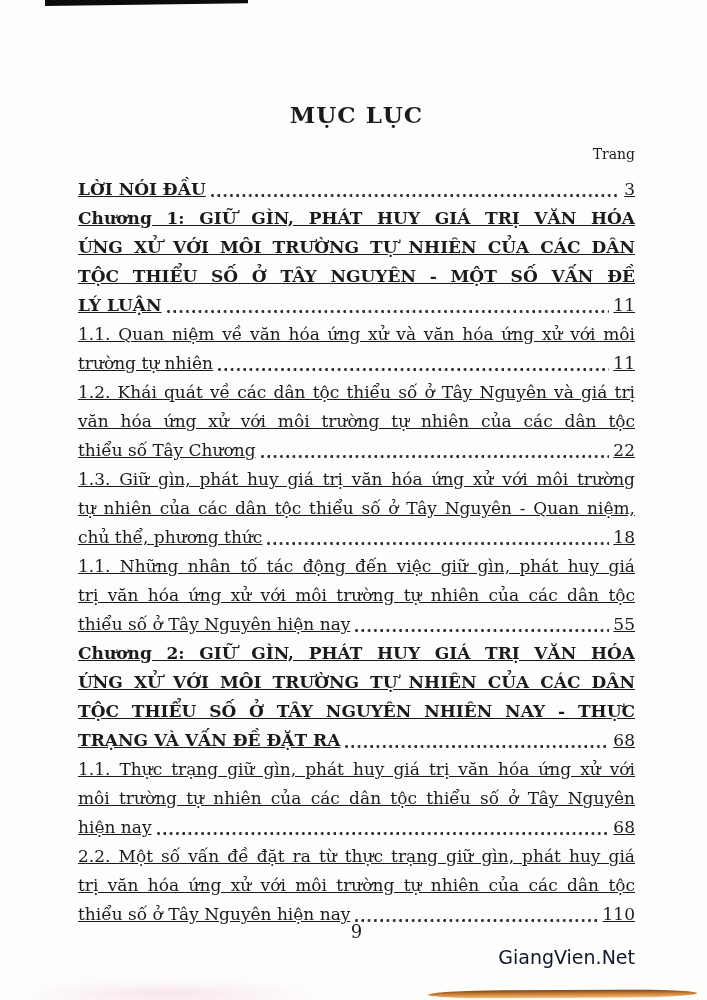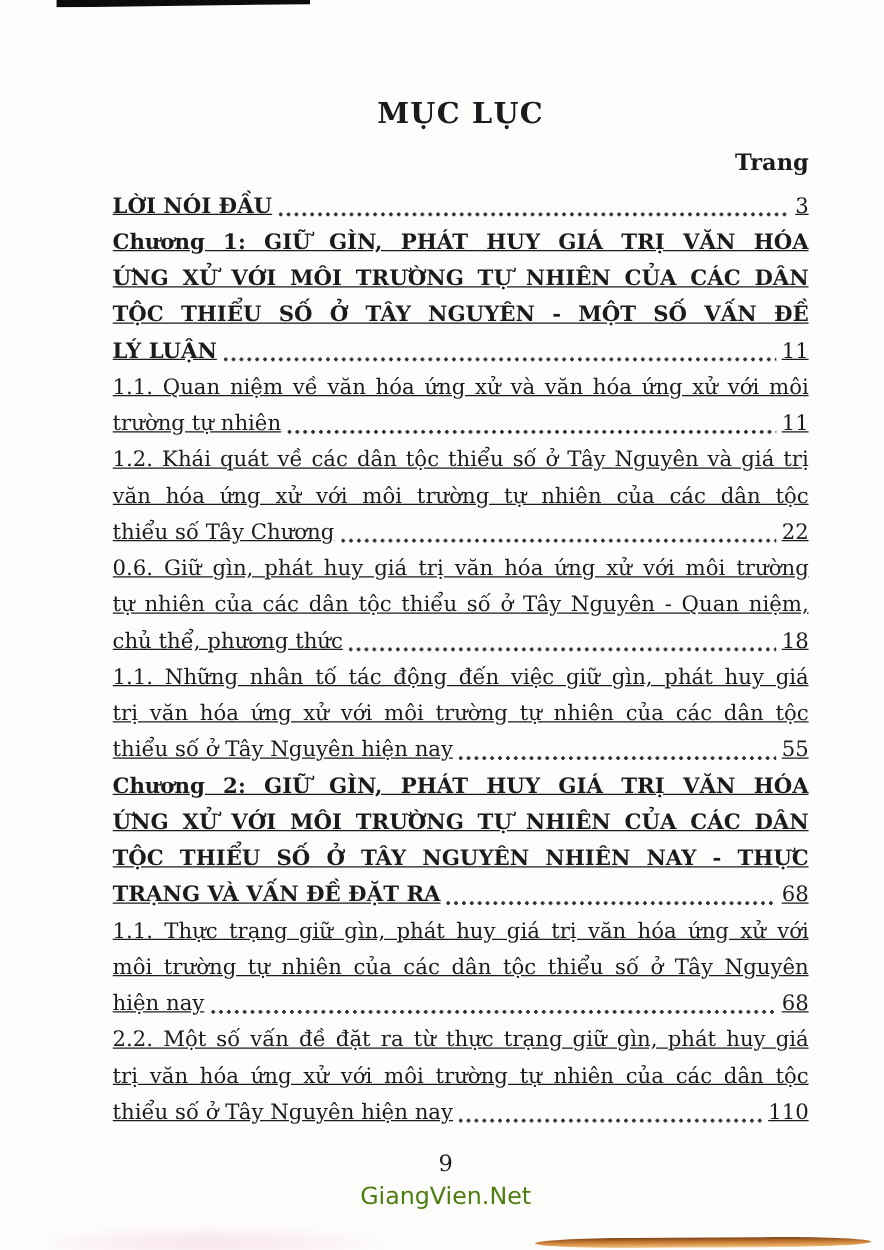--- a/index.html
+++ b/index.html
@@ -11,33 +11,33 @@
     font-family: "DejaVu Serif", serif;
     overflow: hidden;
   }
   .scan-edge-top {
     position: absolute; left: 45px; top: 0;
     width: 203px; height: 6px;
     background: #0c0c0c;
     clip-path: polygon(0 0, 100% 0, 100% 55%, 0 100%);
   }
   .content {
-    position: absolute; left: 78px; top: 76px; width: 557px; margin-left: 12px;
+    position: absolute; left: 78px; top: 100px; width: 557px;
   }
   .doc-title {
     text-align: center;
     font-weight: bold;
     font-size: 23px;
     line-height: 30px;
     letter-spacing: 1px;
   }
   .trang {
     text-align: right;
-    font-weight: bold;
-    font-size: 18px;
+    font-weight: normal;
+    font-size: 14px;
     line-height: 29px;
     margin-top: 10px;
   }
   .entries { margin-top: 6px; }
   .line {
     font-size: 17px;
     line-height: 29px;
     height: 29px;
     overflow: hidden;
     text-justify: inter-word;
@@ -55,24 +55,24 @@
     background-repeat: repeat-x;
   }
   .last .pg { flex: 0 0 auto; font-weight: normal; }
   .bold .line, .bold .txt { font-weight: bold; }
   .footer-pagenum {
     position: absolute; left: 78px; top: 919px; width: 557px;
     text-align: center; font-size: 18px; line-height: 26px;
   }
   .watermark {
     position: absolute; left: 78px; top: 945px; width: 557px;
-    text-align: center;
+    text-align: right;
     font-family: "DejaVu Sans", sans-serif;
     font-size: 19px; line-height: 25px;
-    color: #4d7c0f;
+    color: #0f172a;
   }
   .scan-smudge {
     position: absolute; left: 38px; top: 980px;
     width: 285px; height: 24px;
     background: radial-gradient(ellipse at 45% 60%, rgba(242,185,208,0.38), rgba(242,185,208,0) 70%);
     filter: blur(3px);
   }
   .scan-page-edge {
     position: absolute; left: 428px; top: 990px;
     width: 269px; height: 8px;
@@ -124,21 +124,21 @@
       <div class="line just">1.2. Khái quát về các dân tộc thiểu số ở Tây Nguyên và giá trị</div>
       <div class="line just">văn hóa ứng xử với môi trường tự nhiên của các dân tộc</div>
       <div class="line last">
         <span class="txt">thiểu số Tây Chương</span>
         <span class="dots"></span>
         <span class="pg">22</span>
       </div>
     </div>
 
     <div class="entry">
-      <div class="line just">0.6. Giữ gìn, phát huy giá trị văn hóa ứng xử với môi trường</div>
+      <div class="line just">1.3. Giữ gìn, phát huy giá trị văn hóa ứng xử với môi trường</div>
       <div class="line just">tự nhiên của các dân tộc thiểu số ở Tây Nguyên - Quan niệm,</div>
       <div class="line last">
         <span class="txt">chủ thể, phương thức</span>
         <span class="dots"></span>
         <span class="pg">18</span>
       </div>
     </div>
 
     <div class="entry">
       <div class="line just">1.1. Những nhân tố tác động đến việc giữ gìn, phát huy giá</div>

